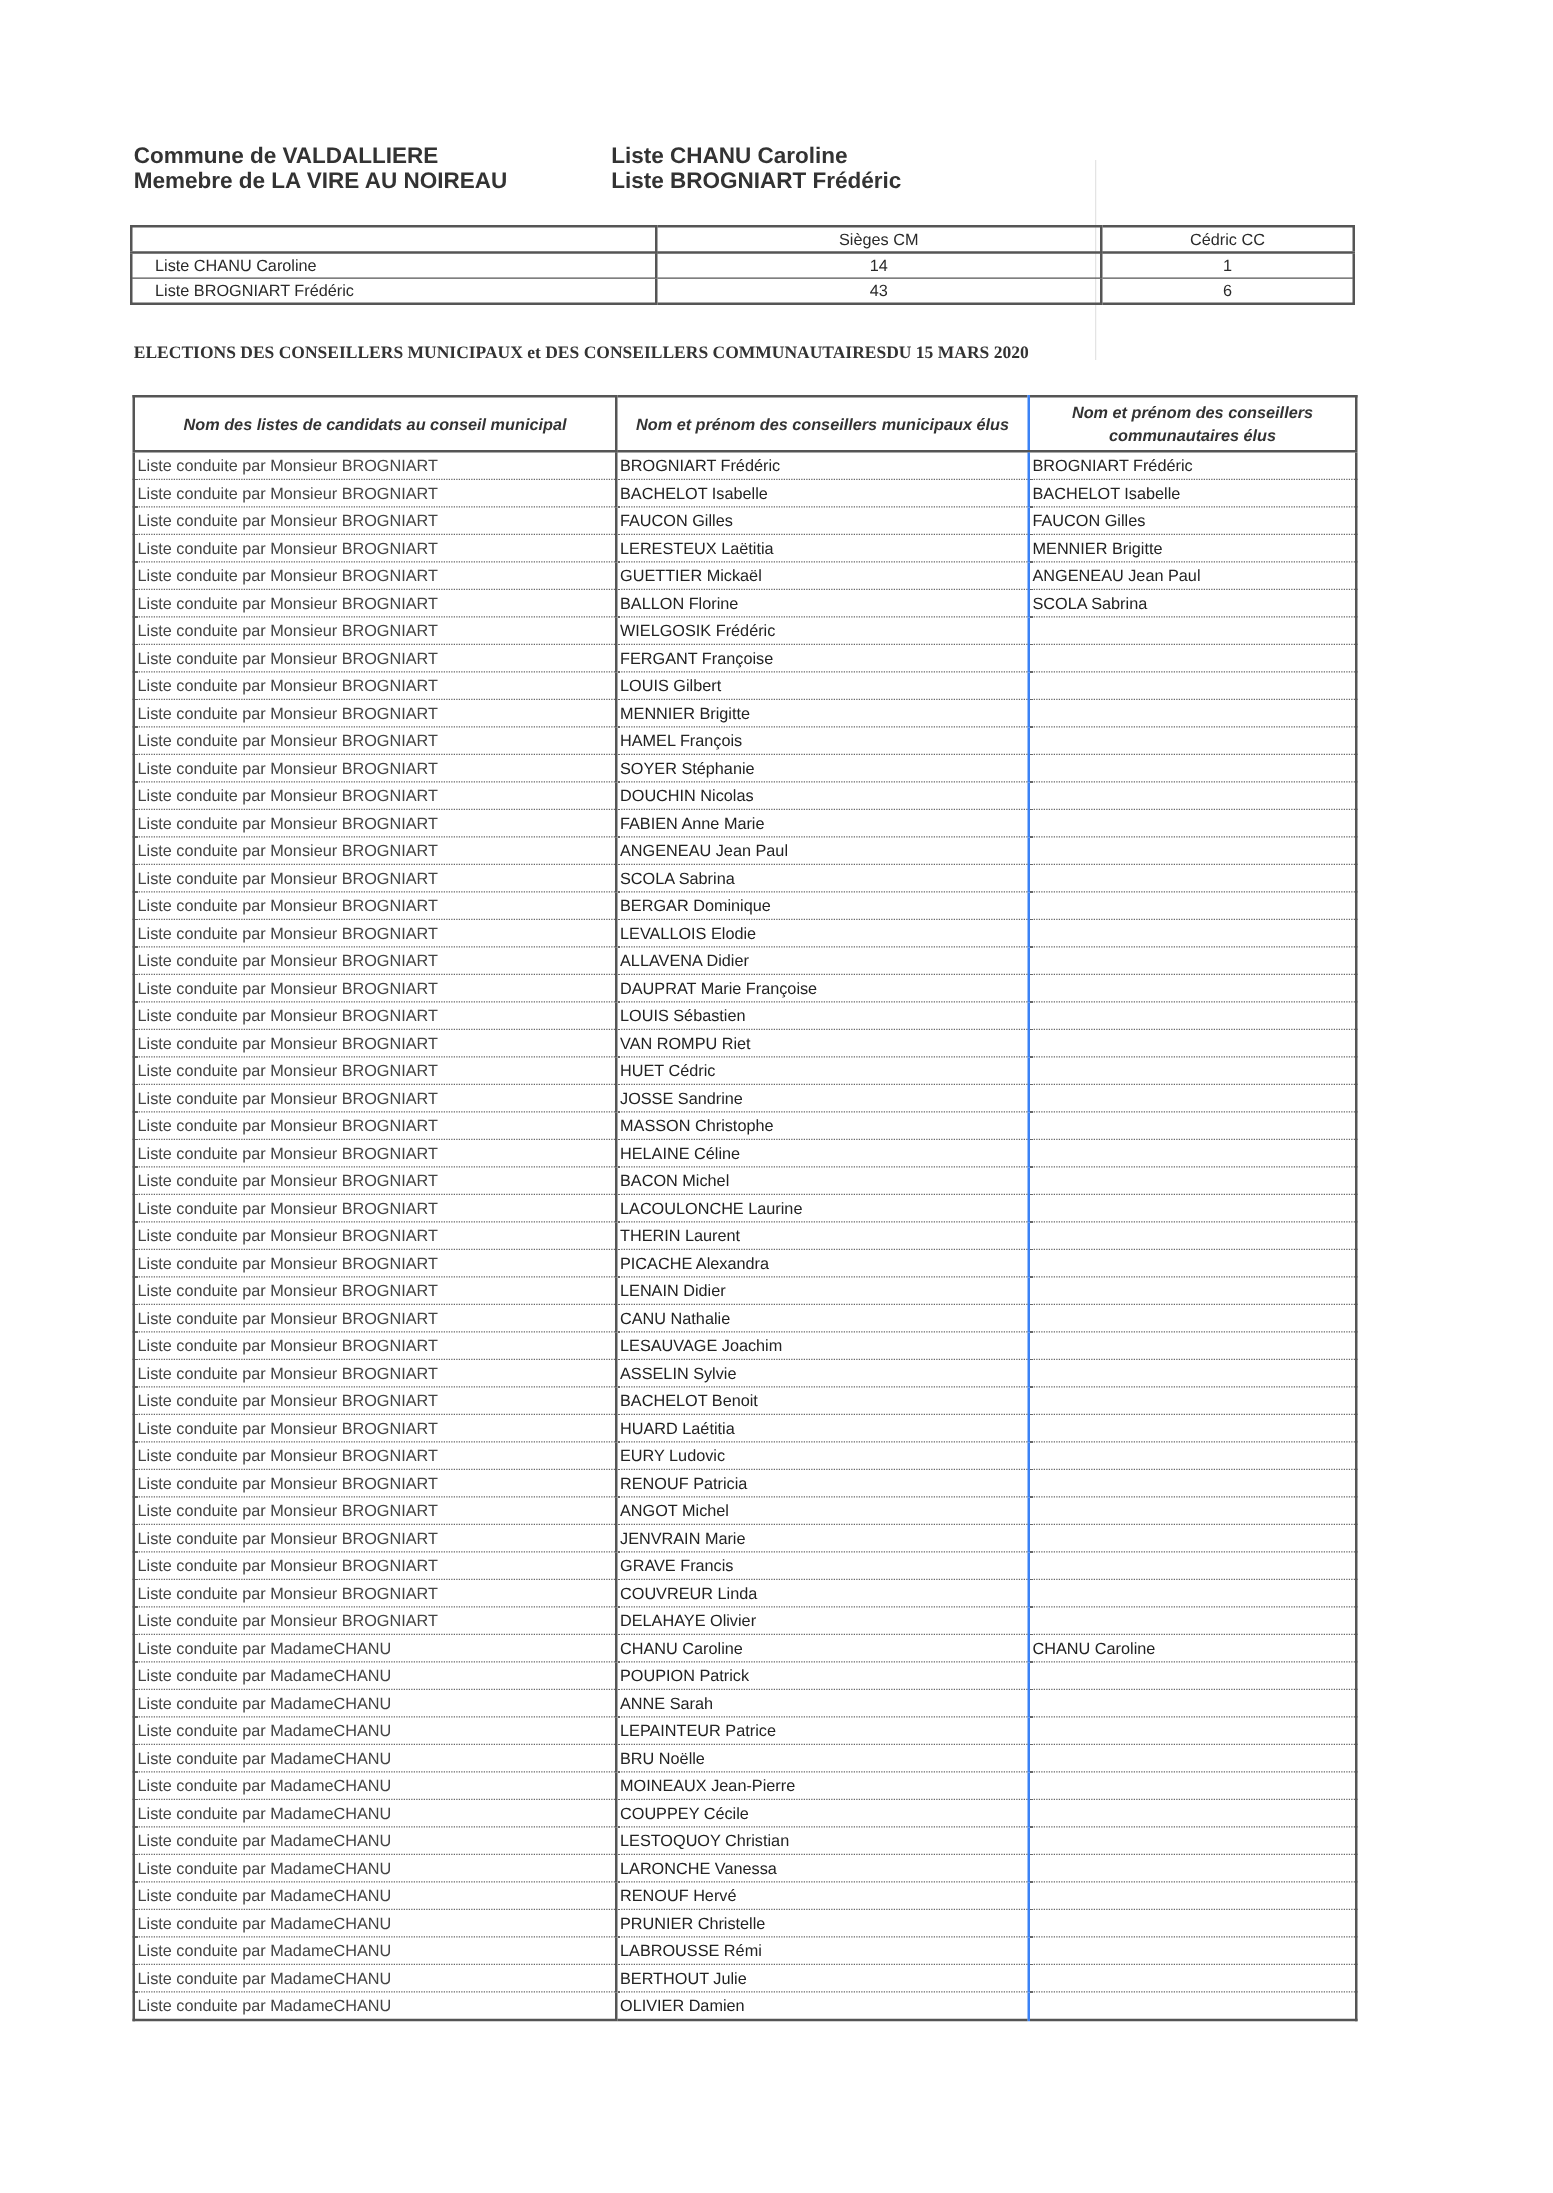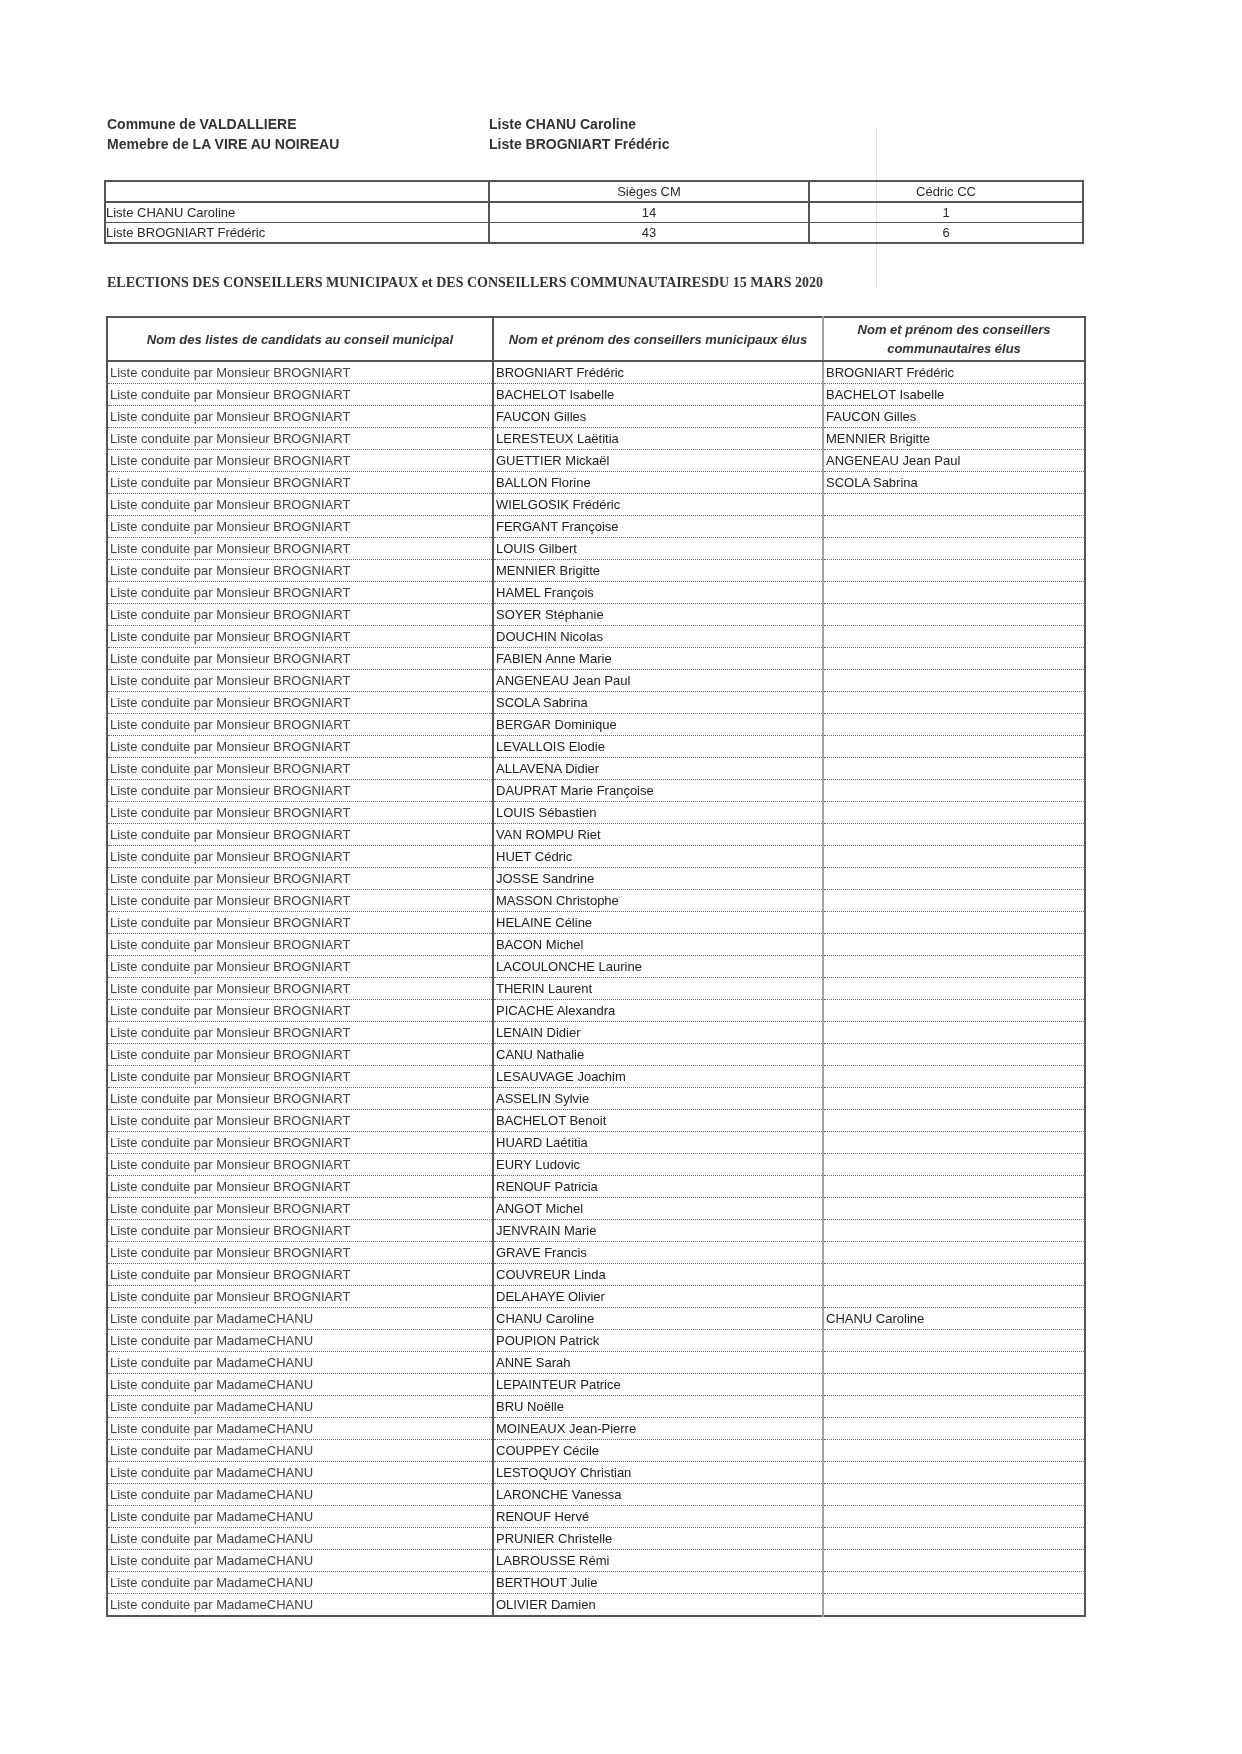--- a/index.html
+++ b/index.html
@@ -1,36 +1,36 @@
 <!DOCTYPE html>
 <html><head>
 <meta charset="utf-8">
 <style>
   html, body { margin: 0; padding: 0; background: #ffffff; }
   body { width: 1242px; height: 1754px; position: relative; font-family: "Liberation Sans", sans-serif; color: #2a2a2a; overflow: hidden; }
-  .hdr { position: absolute; font-size: 14px; font-weight: bold; line-height: 20px; color: #333; }
+  .hdr { position: absolute; font-size: 18px; font-weight: bold; line-height: 20px; color: #333; }
   .hdr-left { left: 107px; top: 114px; }
   .hdr-right { left: 489px; top: 114px; }
   .scan-line { position: absolute; left: 876px; top: 128px; width: 1px; height: 160px; background: #e4e4e4; }
 
   table { border-collapse: collapse; position: absolute; }
   .seats { left: 104px; top: 180px; width: 980px; border: 2px solid #555; font-size: 13px; }
-  .seats td { border: 1px solid #555; height: 19px; padding: 0 0; line-height: 19px; }
+  .seats td { border: 1px solid #555; height: 19px; padding: 0 18px; line-height: 19px; }
   .seats td.c { text-align: center; }
   .seats td:first-child { width: 382px; }
   .seats td:nth-child(2) { width: 318px; border-right: 2px solid #555; }
   .seats tr.head td { border-bottom: 2px solid #555; }
   .seats td:nth-child(1) { border-right: 2px solid #555; }
 
   .title { position: absolute; left: 107px; top: 275px; font-size: 14px; font-weight: bold; color: #333; font-family: Liberation Serif, serif; }
 
   .res { left: 106px; top: 316px; width: 980px; border: 2px solid #555; font-size: 13px; }
   .res th { font-style: italic; font-weight: bold; font-size: 13px; color: #333; border: 1px solid #555; border-bottom: 2px solid #555; height: 42px; line-height: 19px; padding: 0 6px; text-align: center; }
   .res th:nth-child(1), .res td:nth-child(1) { width: 372px; border-right: 2px solid #555; border-radius: 13px; }
-  .res th:nth-child(2), .res td:nth-child(2) { width: 316px; border-right: 2px solid #a3a3a3; margin-top: 28px; }
+  .res th:nth-child(2), .res td:nth-child(2) { width: 316px; border-right: 2px solid #3b82f6; margin-top: 28px; }
   .res td { height: 21px; line-height: 21px; padding: 0 2px; border-bottom: 1px dotted #666; white-space: nowrap; }
   .res tr:last-child td { border-bottom: none; }
   .res td:nth-child(2), .res td:nth-child(3) { color: #222; }
   .res td:nth-child(1) { color: #444; }
 </style>
 </head>
 <body>
 
 <div class="hdr hdr-left">
   <div>Commune de VALDALLIERE</div>

